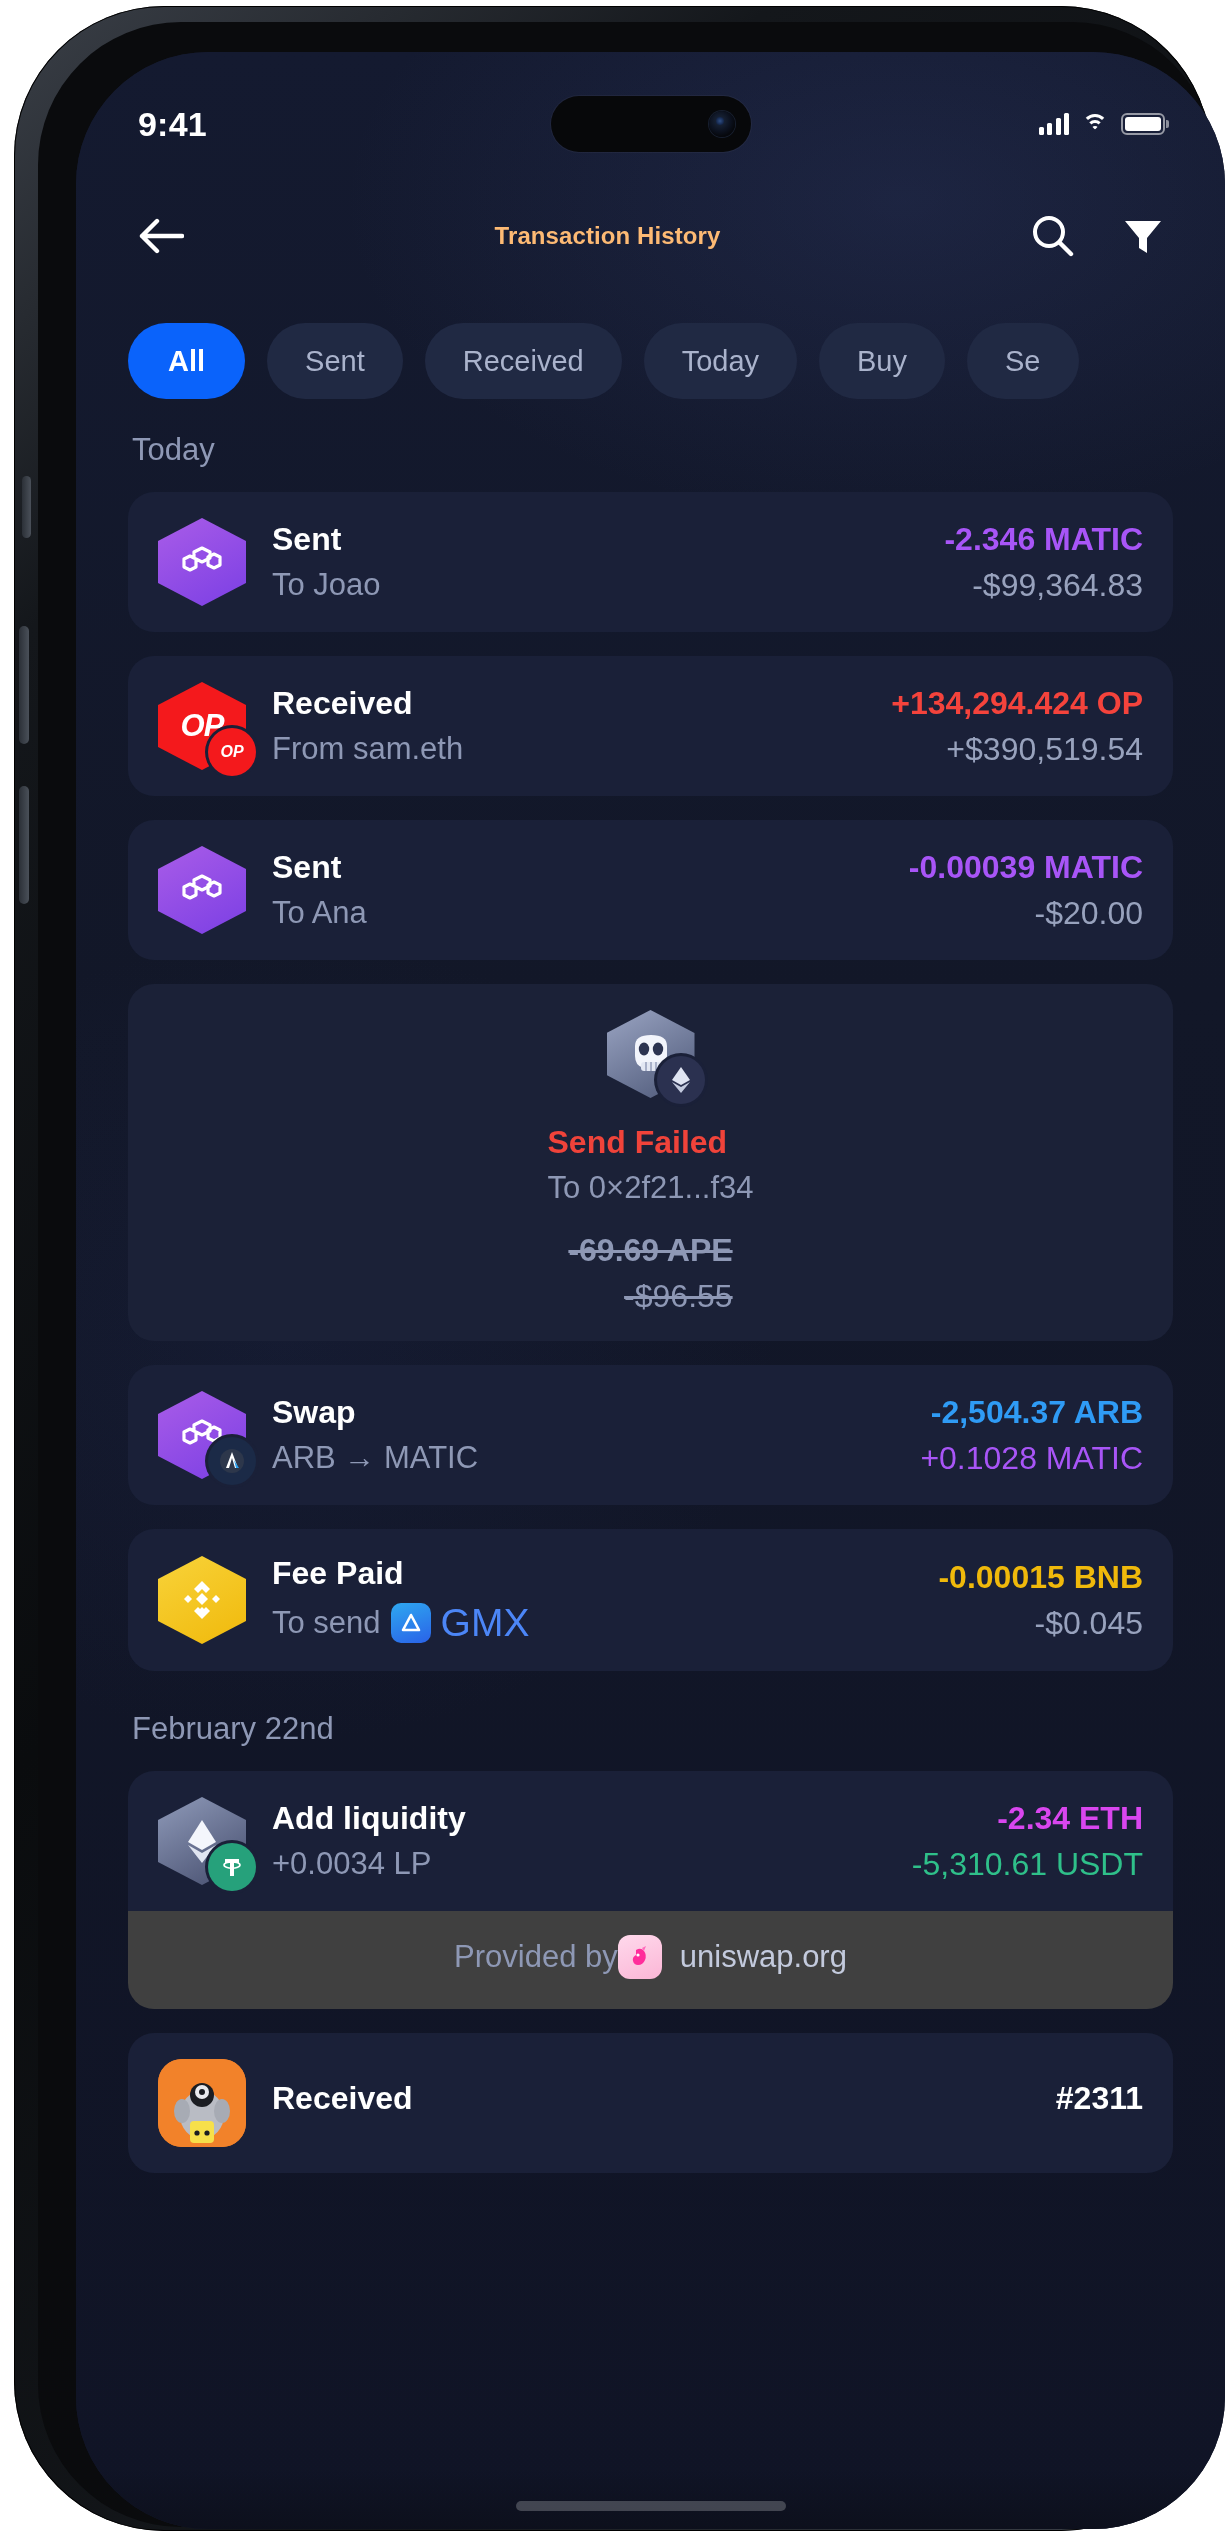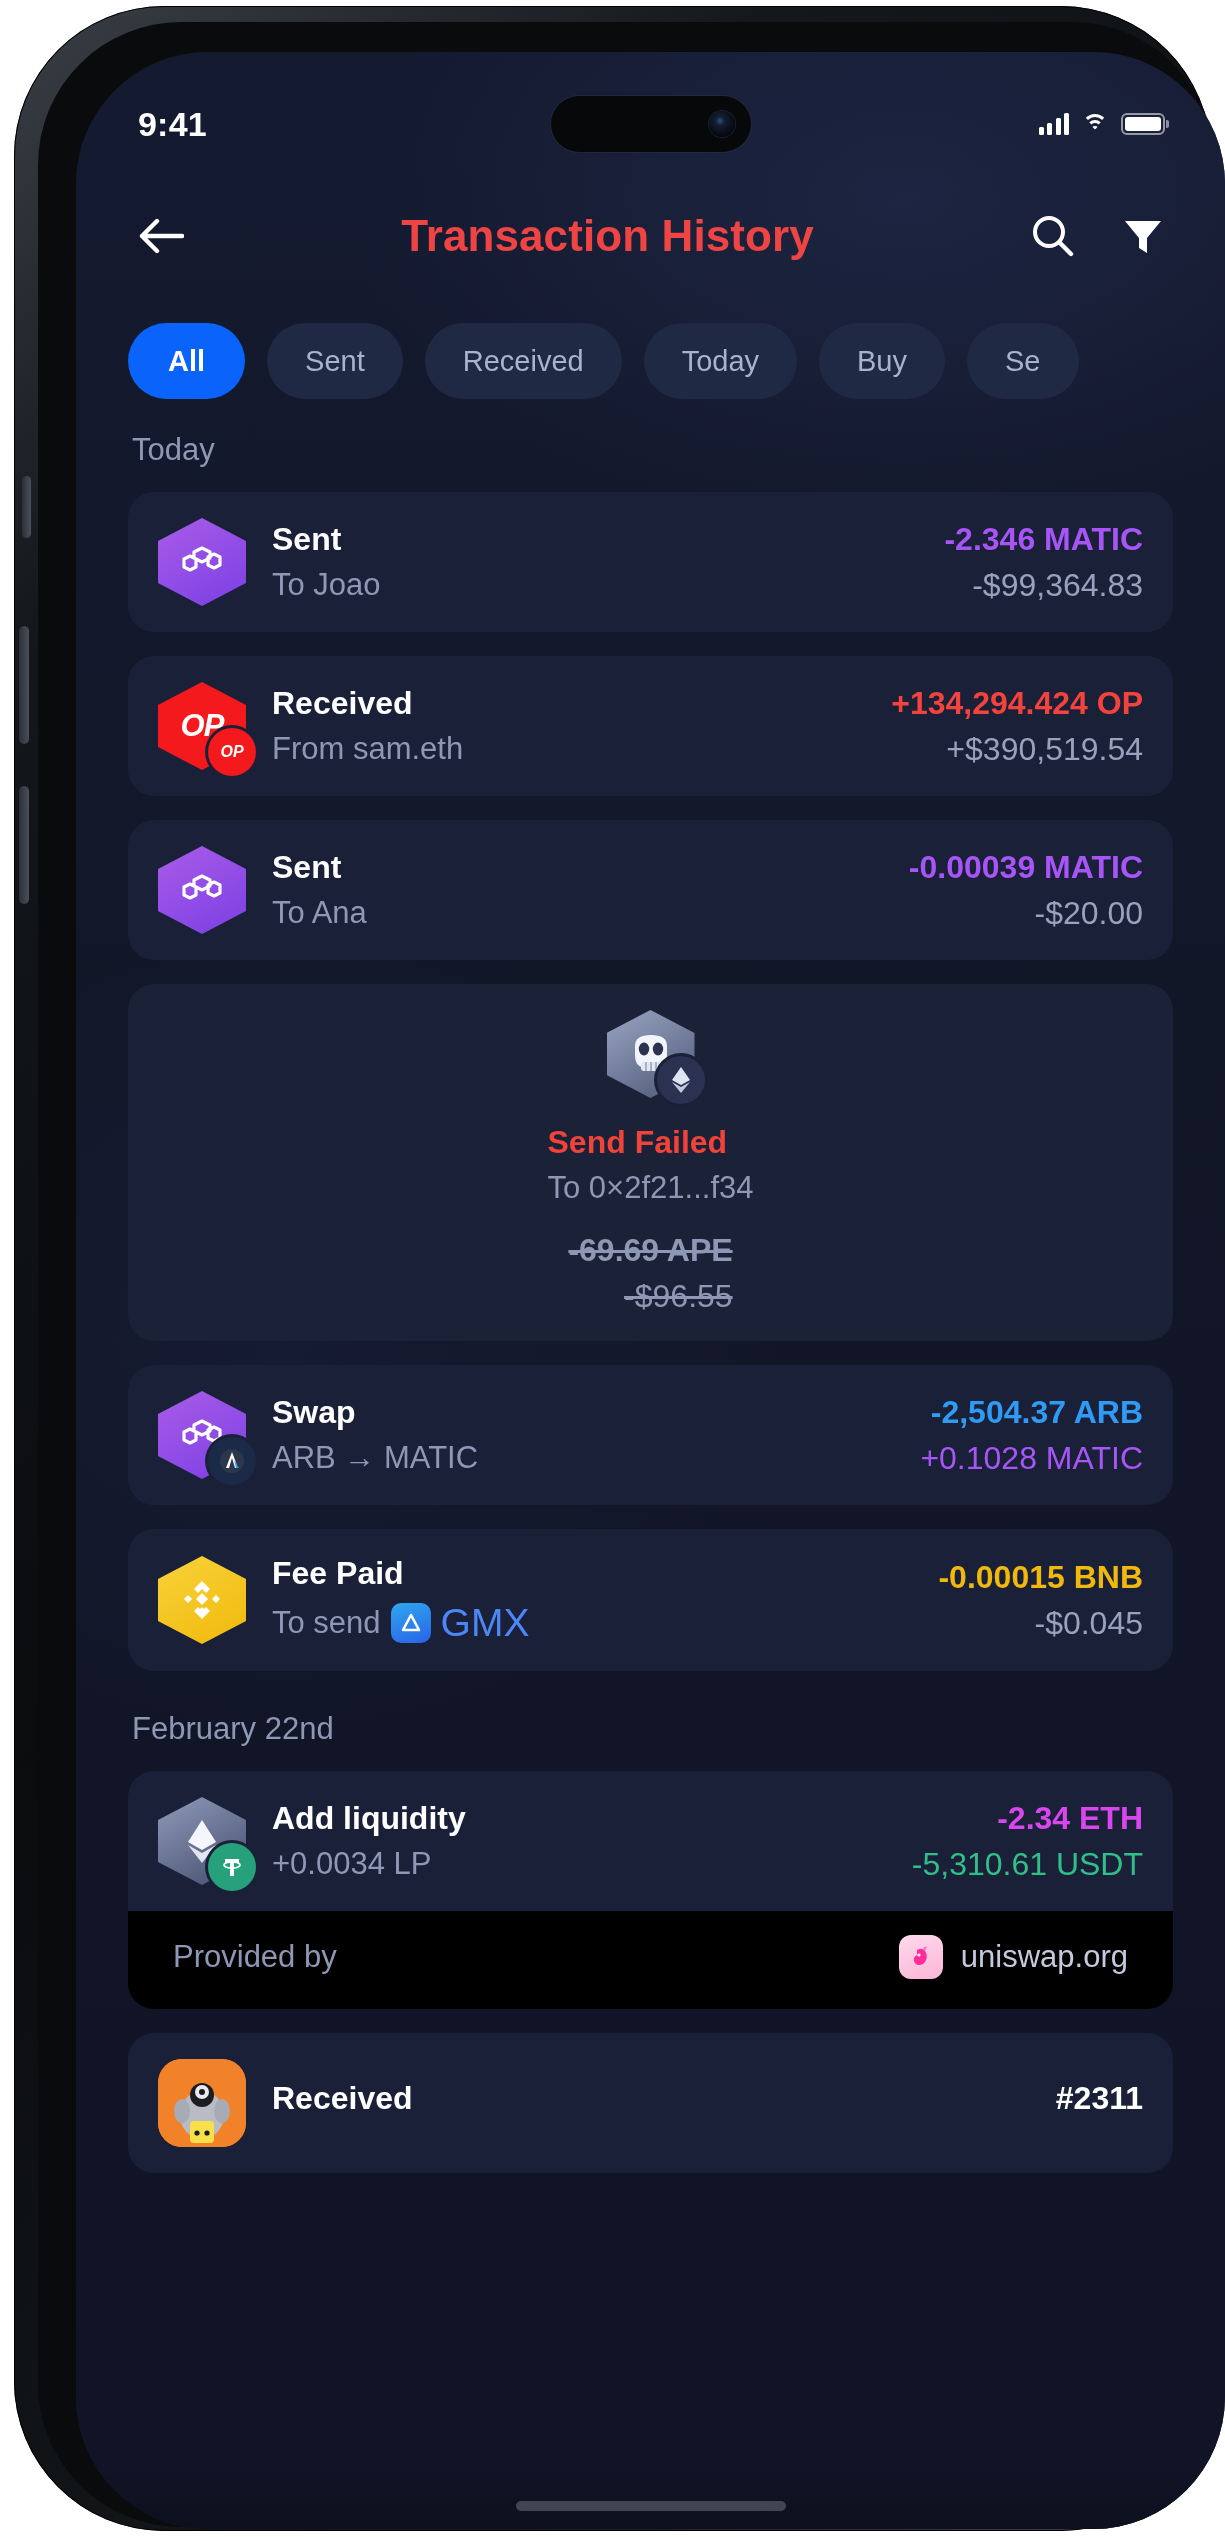--- a/index.html
+++ b/index.html
@@ -104,21 +104,21 @@
     width:3px; height:8px; background:rgba(255,255,255,.5); border-radius:0 2px 2px 0; }
 
   
   .appbar {
     position:absolute; left:0; top:138px; width:100%; height:92px;
     display:flex; align-items:center; z-index:20;
     padding: 0 52px 0 48px;
   }
   .back-btn { width:74px; height:74px; display:flex; align-items:center; justify-content:center;
     flex:0 0 auto; }
-  .page-title { flex:1 1 auto; text-align:center; color:#ef4444; font-size:44px; font-weight:700;
+  .page-title { flex:1 1 auto; text-align:center; color:#fdba74; font-size:24px; font-weight:700;
     letter-spacing:.1px; margin-left:-6px; }
   .hdr-actions { display:flex; align-items:center; gap:30px; flex:0 0 auto; }
   .hdr-btn { width:60px; height:60px; display:flex; align-items:center; justify-content:center; }
 
   
   .chips {
     position:absolute; left:0; top:268px; width:100%; height:82px;
     display:flex; align-items:center; gap:22px;
     padding-left:52px; z-index:15; overflow:hidden;
   }
@@ -140,23 +140,23 @@
 
   .tx-card {
     background:#1a2038; border-radius:26px;
     padding:26px 30px; margin-bottom:24px;
     display:flex; align-items:center; gap:26px;
     min-height:134px;
   }
   .tx-card.failed { background:#1b2137;flex-direction:column; }
   .tx-card.liq { margin-bottom:0; border-radius:26px 26px 0 0; }
   .provided-card {
-    background:#000000; border-radius:0 0 26px 26px;
-    padding:24px 45px 30px; margin-bottom:24px;
-    display:flex; align-items:center; justify-content:space-between;
+    background:#404040; border-radius:0 0 26px 26px;
+    padding:24px 14px 30px; margin-bottom:24px;
+    display:flex; align-items:center; justify-content:center;
   }
   .provided-label { color:#8e98b5; font-size:31px; }
   .provided-right { display:flex; align-items:center; gap:18px; }
   .provided-name { color:#c3cadd; font-size:31px; }
 
   .tx-icon { position:relative; width:88px; height:88px; flex:0 0 auto; }
   .tx-mid { flex:1 1 auto; min-width:0; }
   .tx-title { color:#fff; font-size:32px; font-weight:600; margin-bottom:9px; }
   .tx-title.danger { color:#f0433a; font-weight:600; }
   .tx-sub { color:#8e98b5; font-size:31px; display:flex; align-items:center; gap:10px; }

